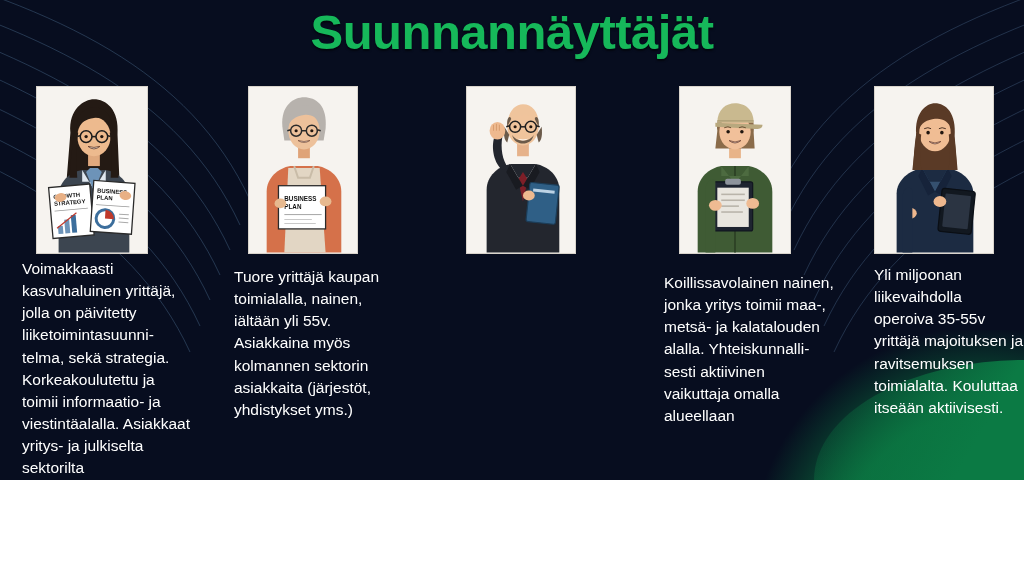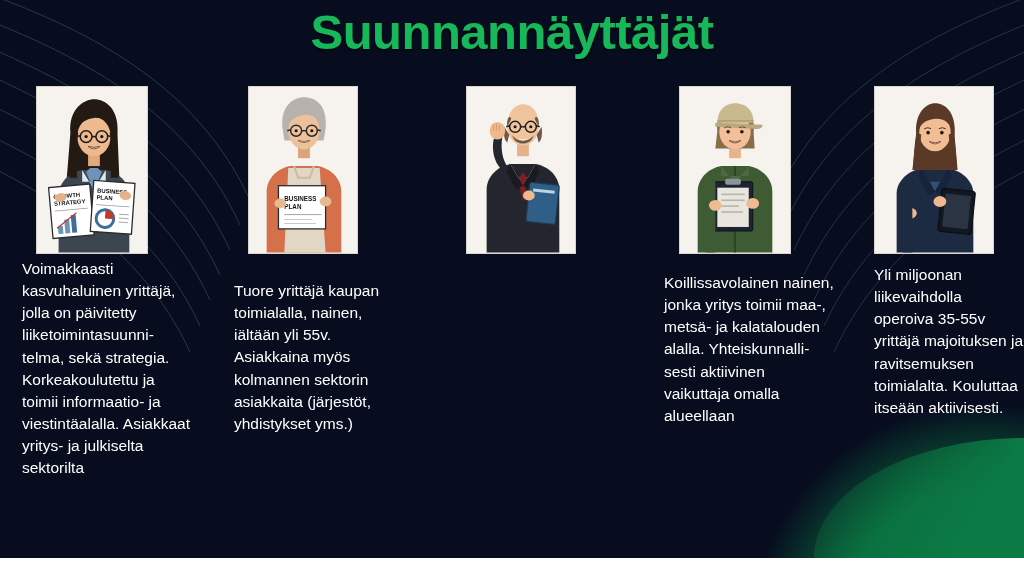--- a/index.html
+++ b/index.html
@@ -4,21 +4,21 @@
 <style>
   * { box-sizing: border-box; }
   html, body {
     margin: 0; padding: 0;
     width: 1024px; height: 575px;
     overflow: hidden;
     font-family: "Liberation Sans", sans-serif;
   }
   .slide {
     position: relative;
-    width: 1024px; height: 558px;
+    width: 1024px; height: 480px;
     background: #070d1f;
     overflow: hidden;
   }
   .swoosh-left-wrap, .swoosh-right-wrap {
     position: absolute; top: 0; bottom: 0;
     width: 340px; overflow: hidden;
     pointer-events: none;
   }
   .swoosh-left-wrap { left: 0; }
   .swoosh-right-wrap { right: 0; }
@@ -80,21 +80,21 @@
   .c0 { left: 22px; }
   .c0 .photo { width: 112px; height: 168px; margin-left: 14px; }
   .c1 { left: 234px; }
   .c1 .photo { width: 110px; height: 168px; margin-left: 14px; }
   .c2 { left: 453px; }
   .c2 .photo { width: 110px; height: 168px; margin-left: 13px; }
   .c3 { left: 664px; }
   .c3 .photo { width: 112px; height: 168px; margin-left: 15px; }
   .c4 { left: 846px; margin-left: 28px; }
   .c4 .photo { width: 120px; height: 168px; margin-left: 0px; }
-  .c1 .caption, .c2 .caption { margin-top: 26px; }
+  .c1 .caption, .c2 .caption { margin-top: 12px; }
   .c3 .caption { margin-top: 18px; }
   .c4 .caption { margin-top: 10px; width: 150px; }
 
   
   .fig { position: absolute; left: 0; top: 0; width: 100%; height: 100%; }
 </style>
 </head>
 <body>
 
 <div class="slide">

